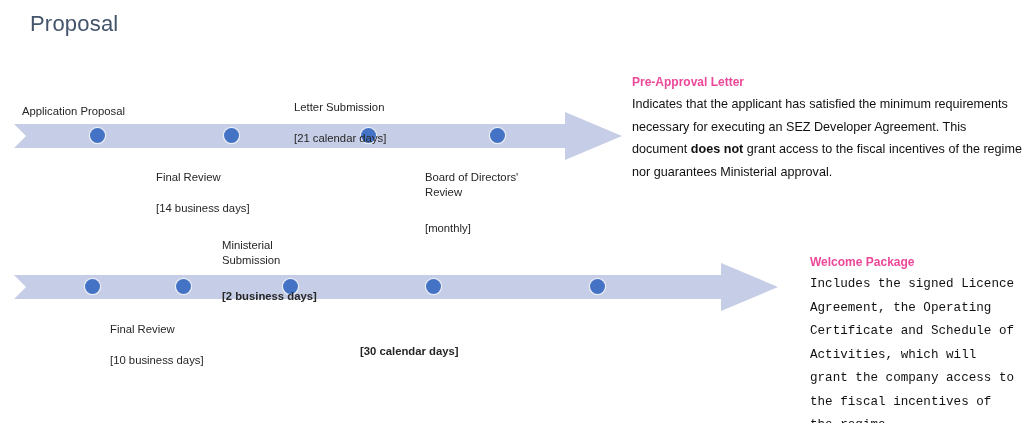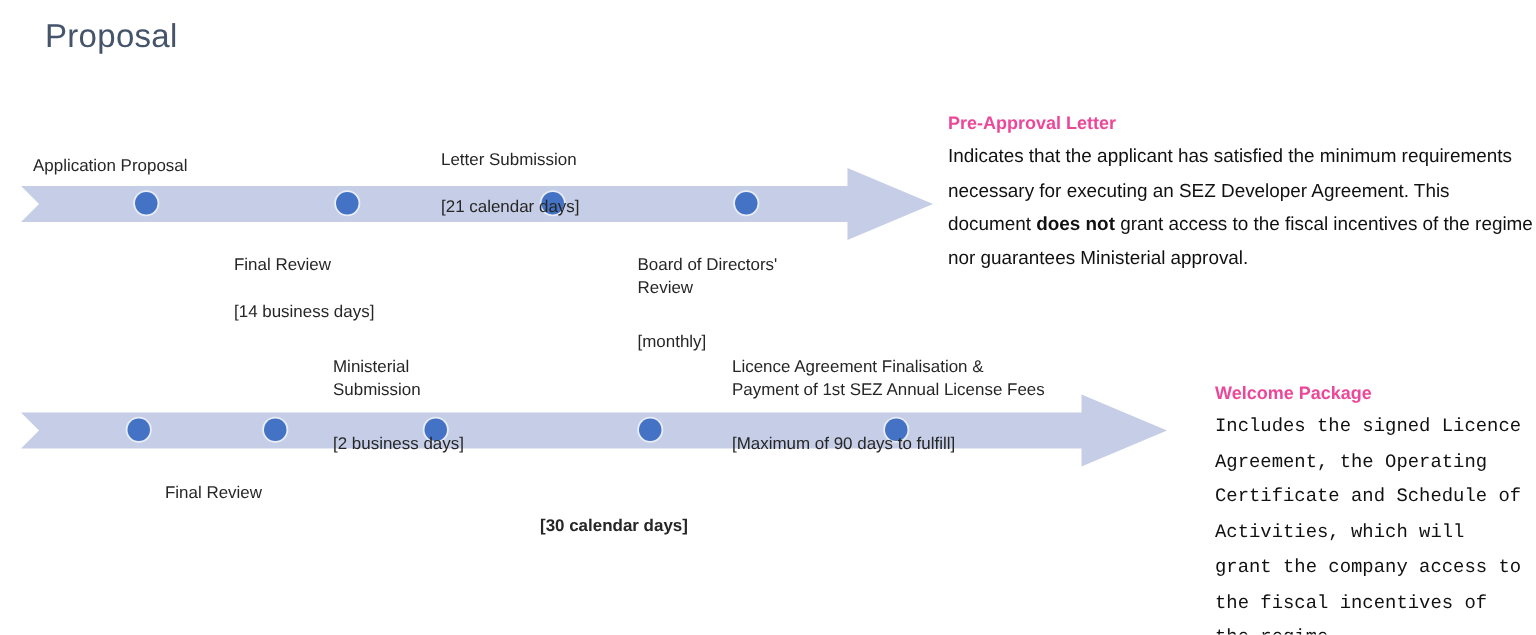--- a/index.html
+++ b/index.html
@@ -145,36 +145,32 @@
 
   <div class="dot" style="left:85px; top:279px;"></div>
   <div class="dot" style="left:176px; top:279px;"></div>
   <div class="dot" style="left:283px; top:279px;"></div>
   <div class="dot" style="left:426px; top:279px;"></div>
   <div class="dot" style="left:590px; top:279px;"></div>
 
 
   <div class="step-label" style="left:110px; top:306px; width:150px;">
     <span class="nm">Final Review</span>
+    <span class="dur">[10 business days]</span>
   </div>
 
   <div class="step-label" style="left:222px; top:222px; width:142px;">
     <span class="nm">Ministerial
 Submission</span>
-    <span class="dur" style="margin-top:5px;">[2 business days]</span>
+    <span class="dur" style="margin-top:5px;font-weight:bold;">[2 business days]</span>
   </div>
 
   <div class="step-label" style="left:360px; top:306px; width:150px;">
     <span class="dur" style="margin-top:22px;font-weight:bold;">[30 calendar days]</span>
   </div>
 
-  <div class="step-label" style="left:488px; top:222px; width:224px;">
-    <span class="nm">Licence Agreement Finalisation &amp;
-Payment of 1st SEZ Annual License Fees</span>
-    <span class="dur" style="margin-top:5px;">[Maximum of 90 days to fulfill]</span>
-  </div>
 
   <div class="callout" id="welcome-callout">
     <div class="callout-title">Welcome Package</div>
     <div class="callout-body">Includes the signed Licence Agreement, the Operating Certificate and Schedule of Activities, which will grant the company access to the fiscal incentives of the regime.</div>
   </div>
 
 </div>
 
 </body></html>

